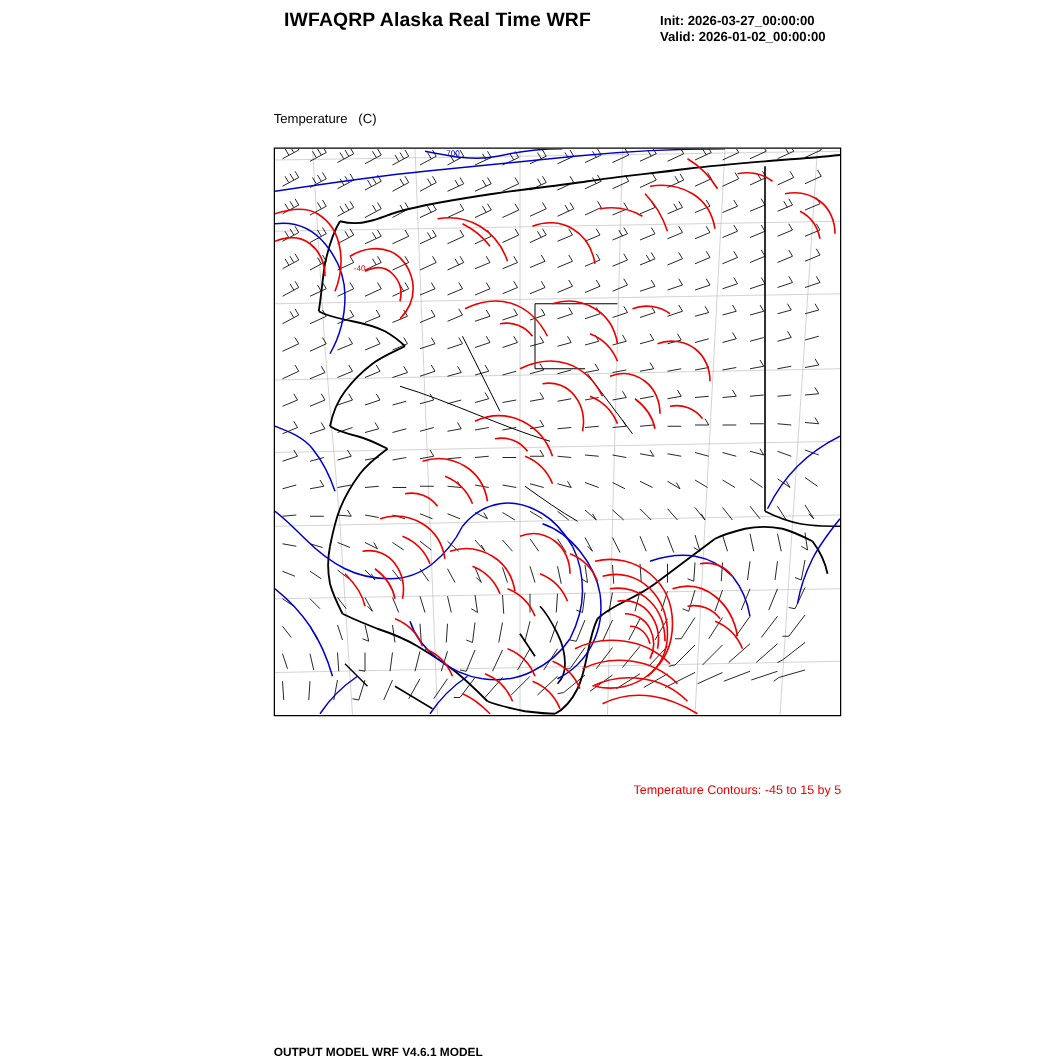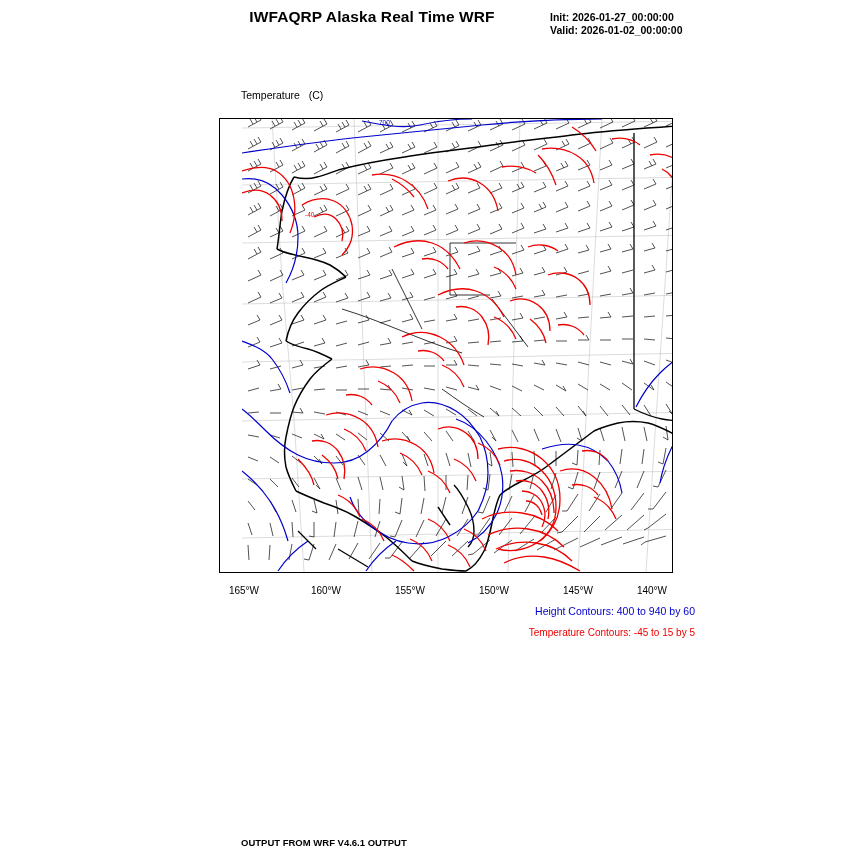--- a/index.html
+++ b/index.html
@@ -14,21 +14,21 @@
     position: relative;
     overflow: hidden;
     color: #000000;
   }
   #page {
     position: absolute;
     left: 0; top: 0;
     width: 850px;
     height: 850px;
   }
-  .abs { position: absolute; padding-left: 22px; }
+  .abs { position: absolute; }
 
   
   #title {
     left: 0; top: 8px;
     width: 700px;
     text-align: center;
     font-size: 15.5px;
     font-weight: bold;
     letter-spacing: 0.1px;
   }
@@ -99,21 +99,21 @@
   }
 </style>
 </head>
 <body>
 
 <div id="page">
 
   <div class="abs" id="title">IWFAQRP Alaska Real Time WRF</div>
 
   <div class="abs" id="init-block">
-    <div>Init: 2026-01-27_00:00:00</div>
+    <div>Init: 2026-03-27_00:00:00</div>
     <div>Valid: 2026-01-02_00:00:00</div>
   </div>
 
   <div class="abs" id="field-block">
     <div>Temperature   (C)</div>
     <div>Height    (m)</div>
     <div>Winds    (kts)</div>
   </div>
 
   <div class="abs" id="plot">
@@ -732,30 +732,21 @@
       <g fill="#0000cc" font-family="Liberation Sans, sans-serif" font-size="6.5">
         <text x="137" y="6">700</text>
       </g>
       <g fill="#ee0000" font-family="Liberation Sans, sans-serif" font-size="6.5">
         <text x="63" y="98">-40</text>
       </g>
     </svg>
   </div>
 
 
-  <div class="abs" id="xlabels">
-    <div class="xlab" style="left:-5px;">165°W</div>
-    <div class="xlab" style="left:77px;">160°W</div>
-    <div class="xlab" style="left:161px;">155°W</div>
-    <div class="xlab" style="left:245px;">150°W</div>
-    <div class="xlab" style="left:329px;">145°W</div>
-    <div class="xlab" style="left:403px;">140°W</div>
-  </div>
-
-  <div class="abs" id="height-legend">Height Contours: 400 to 940 by 60</div>
+
   <div class="abs" id="temp-legend">Temperature Contours: -45 to 15 by 5</div>
 
   <div class="abs" id="footer">
-    <div>OUTPUT FROM WRF V4.6.1 OUTPUT</div>
+    <div>OUTPUT MODEL WRF V4.6.1 MODEL</div>
     
   </div>
 
 </div>
 
 </body></html>

